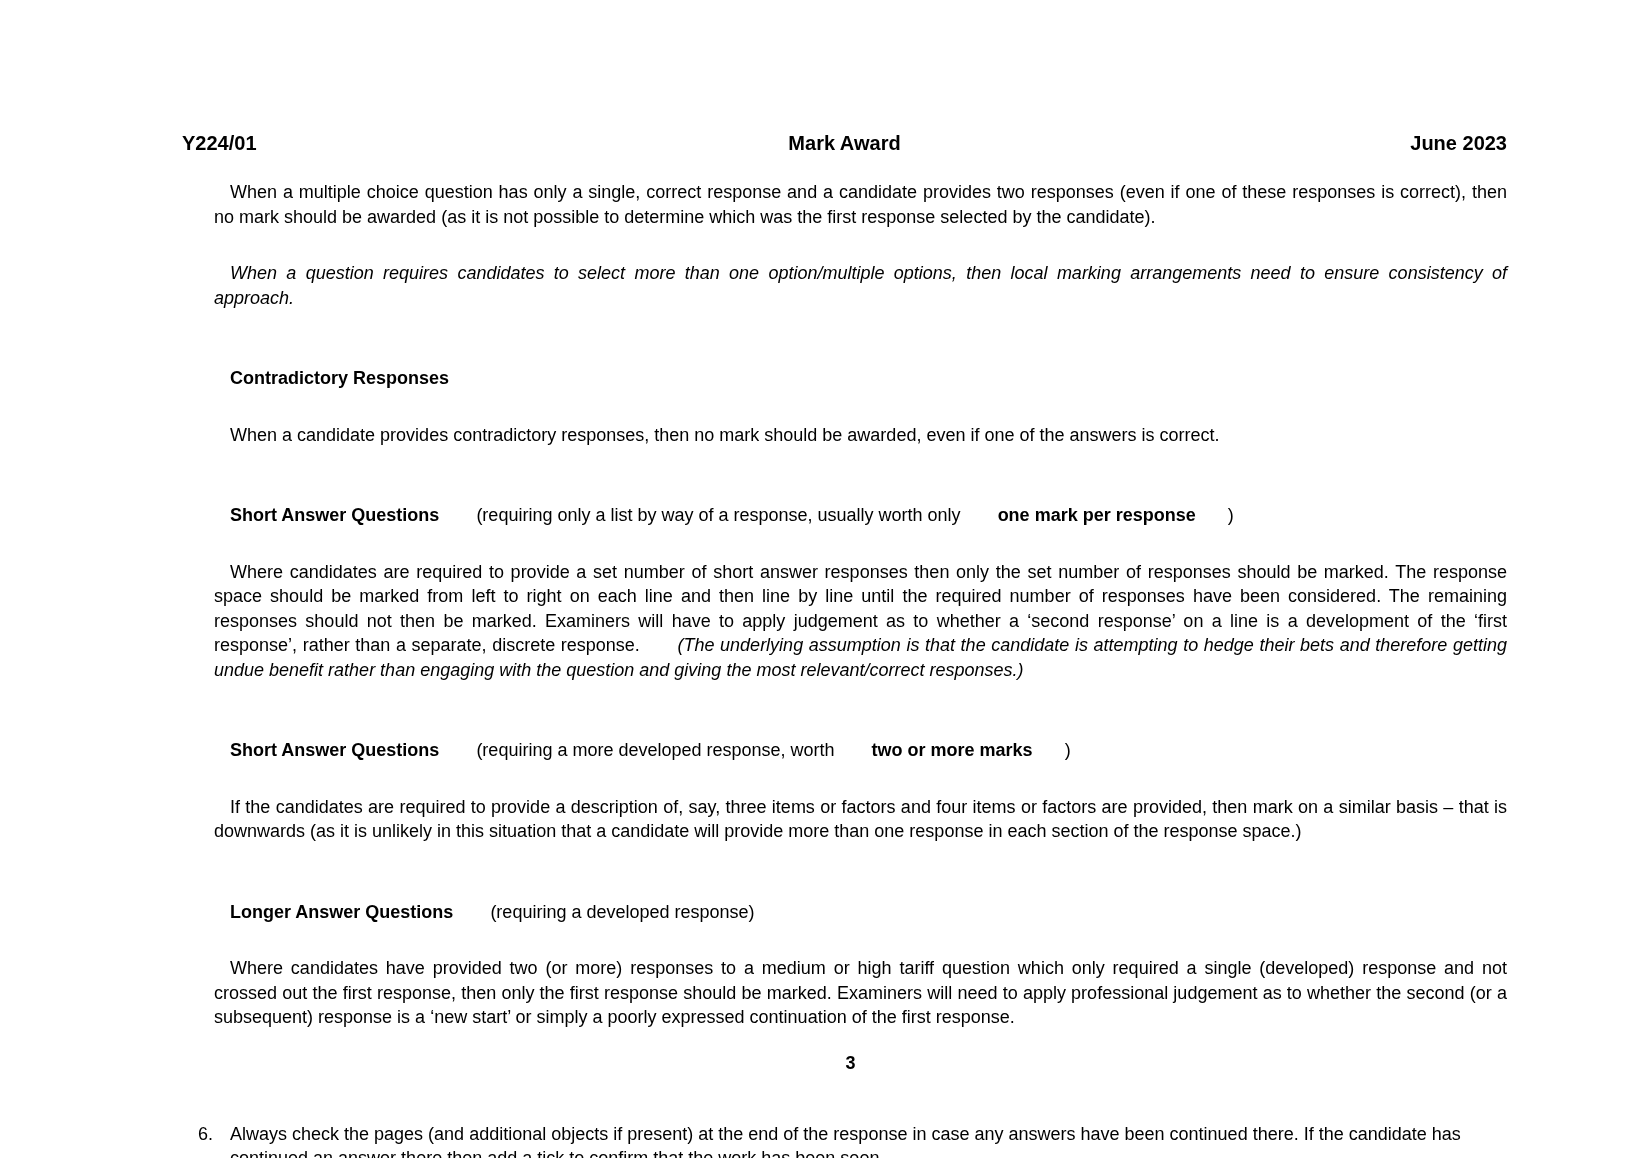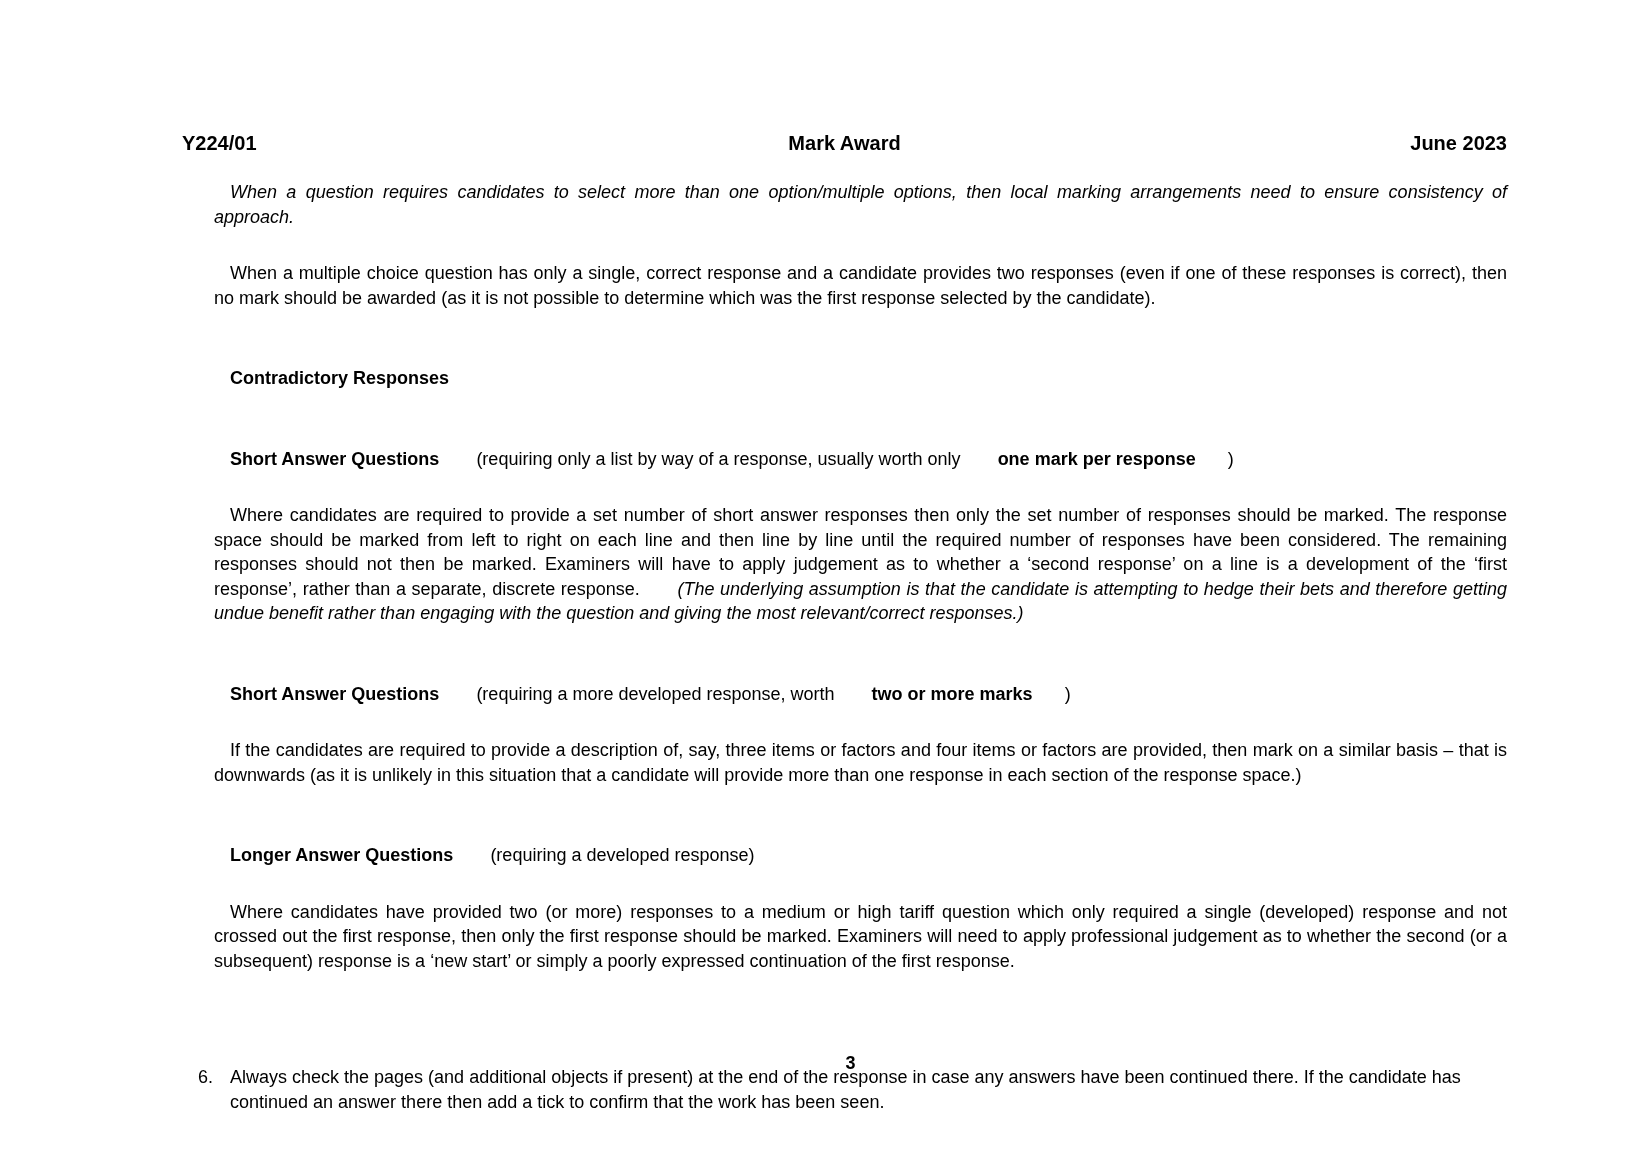--- a/index.html
+++ b/index.html
@@ -73,24 +73,25 @@
 <div class="page">
 
   <header class="page-header">
     <span class="hdr-left">Y224/01</span>
     <span class="hdr-center">Mark Award</span>
     <span class="hdr-right">June 2023</span>
   </header>
 
   <main class="content">
 
+    <p class="para justify"><span>When a multiple choice question has only a single, correct response and a candidate provides two responses (even if one of these responses is correct), then no mark should be awarded (as it is not possible to determine which was the first response selected by the candidate).</span></p>
     <p class="para justify mt0"><span style="font-style: italic;">When a question requires candidates to select more than one option/multiple options, then local marking arrangements need to ensure consistency of approach.</span></p>
-    <p class="para justify"><span>When a multiple choice question has only a single, correct response and a candidate provides two responses (even if one of these responses is correct), then no mark should be awarded (as it is not possible to determine which was the first response selected by the candidate).</span></p>
 
     <p class="heading mt"><span style="font-weight: bold;">Contradictory Responses</span></p>
+    <p class="para mt0"><span>When a candidate provides contradictory responses, then no mark should be awarded, even if one of the answers is correct.</span></p>
 
     <p class="heading mt"><span style="font-weight: bold;">Short Answer Questions</span><span> (requiring only a list by way of a response, usually worth only </span><span style="font-weight: bold;">one mark per response</span><span>)</span></p>
     <p class="para justify mt0"><span>Where candidates are required to provide a set number of short answer responses then only the set number of responses should be marked. The response space should be marked from left to right on each line and then line by line until the required number of responses have been considered.  The remaining responses should not then be marked. Examiners will have to apply judgement as to whether a ‘second response’ on a line is a development of the ‘first response’, rather than a separate, discrete response.  </span><span style="font-style: italic;">(The underlying assumption is that the candidate is attempting to hedge their bets and therefore getting undue benefit rather than engaging with the question and giving the most relevant/correct responses.)</span></p>
 
     <p class="heading mt"><span style="font-weight: bold;">Short Answer Questions</span><span> (requiring a more developed response, worth </span><span style="font-weight: bold;">two or more marks</span><span>)</span></p>
     <p class="para justify mt0"><span>If the candidates are required to provide a description of, say, three items or factors and four items or factors are provided, then mark on a similar basis – that is downwards (as it is unlikely in this situation that a candidate will provide more than one response in each section of the response space.)</span></p>
 
     <p class="heading mt"><span style="font-weight: bold;">Longer Answer Questions</span><span> (requiring a developed response)</span></p>
     <p class="para justify mt0"><span>Where candidates have provided two (or more) responses to a medium or high tariff question which only required a single (developed) response and not crossed out the first response, then only the first response should be marked. Examiners will need to apply professional judgement as to whether the second (or a subsequent) response is a ‘new start’ or simply a poorly expressed continuation of the first response.</span></p>
 

